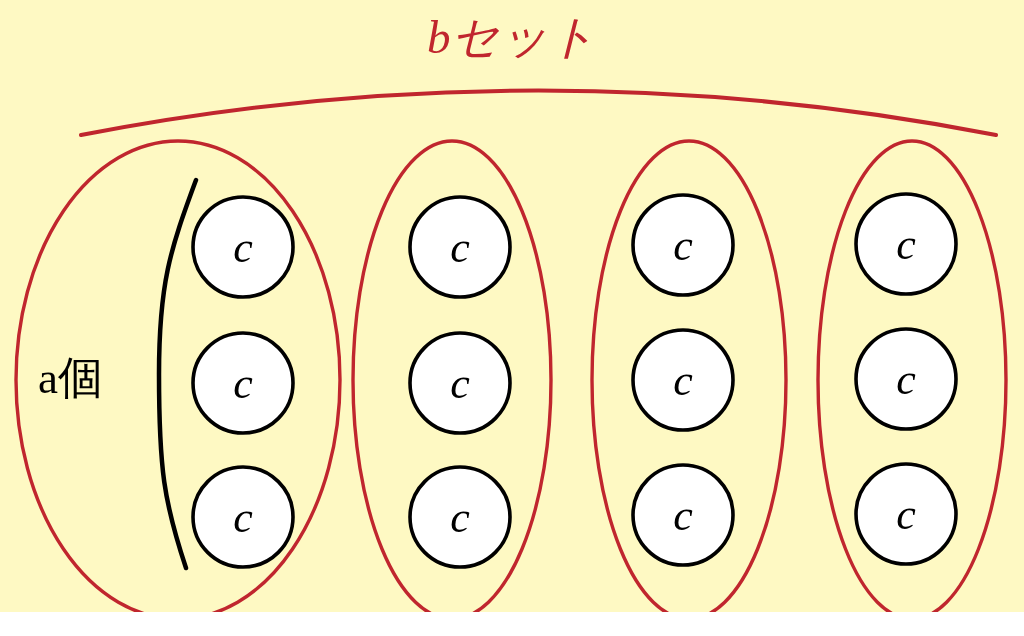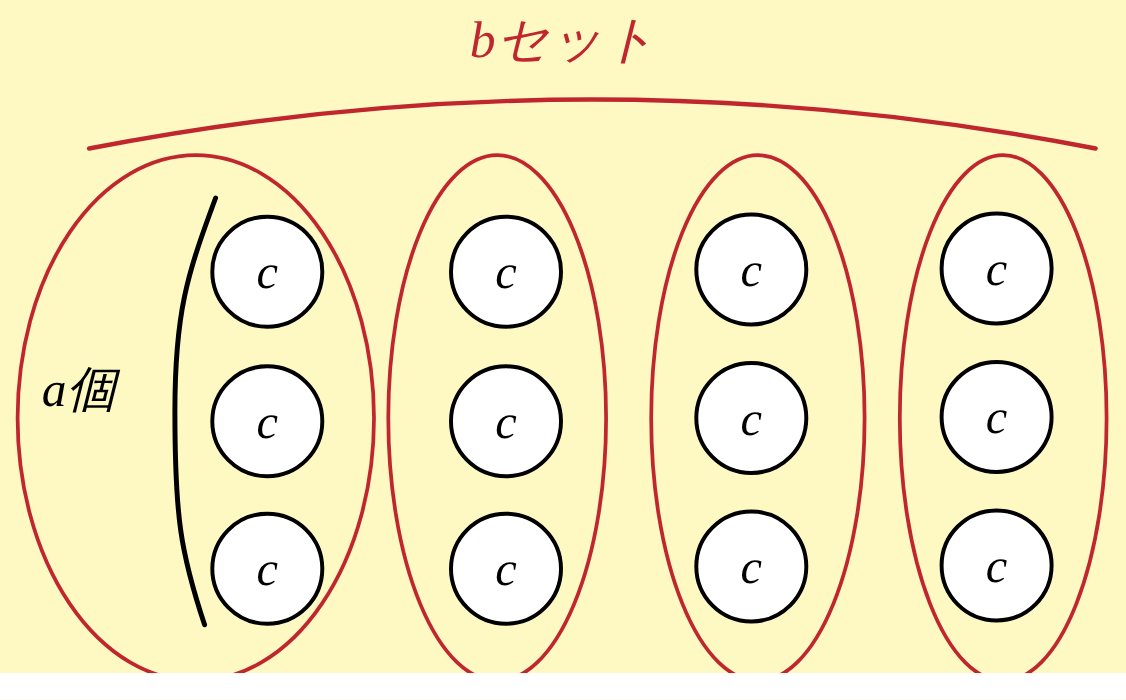--- a/index.html
+++ b/index.html
@@ -35,23 +35,22 @@
     font-style: italic;
     font-size: 47px;
     line-height: 1.25;
     color: #c0262e;
     white-space: nowrap;
     letter-spacing: 0.5px;
   }
   .count-label {
     position: absolute;
     left: 38px;
-    top: 332px;
+    top: 356px;
     font-family: "Liberation Serif", serif;
-    font-style: italic;
     font-size: 45px;
     line-height: 1;
     color: #000000;
     white-space: nowrap;
   }
   .node-letter {
     font-family: "Liberation Serif", serif;
     font-style: italic;
     font-size: 44px;
     fill: #000000;

